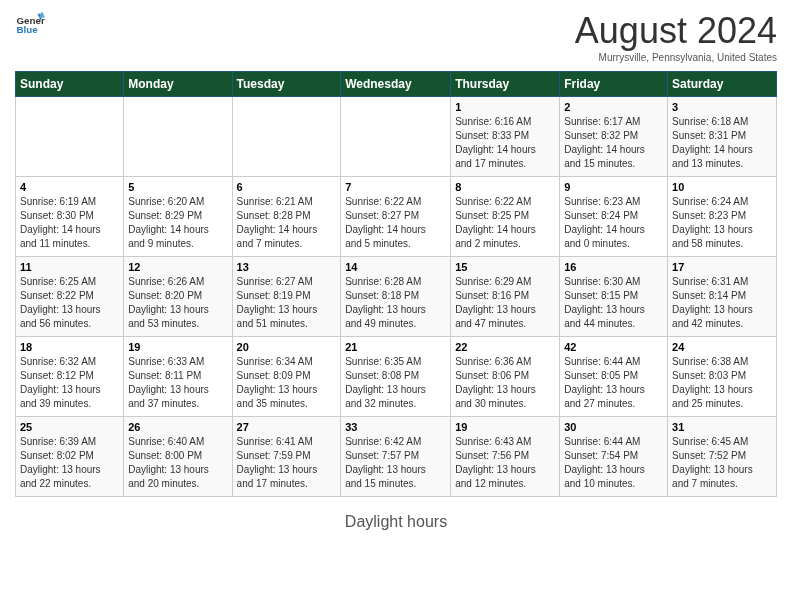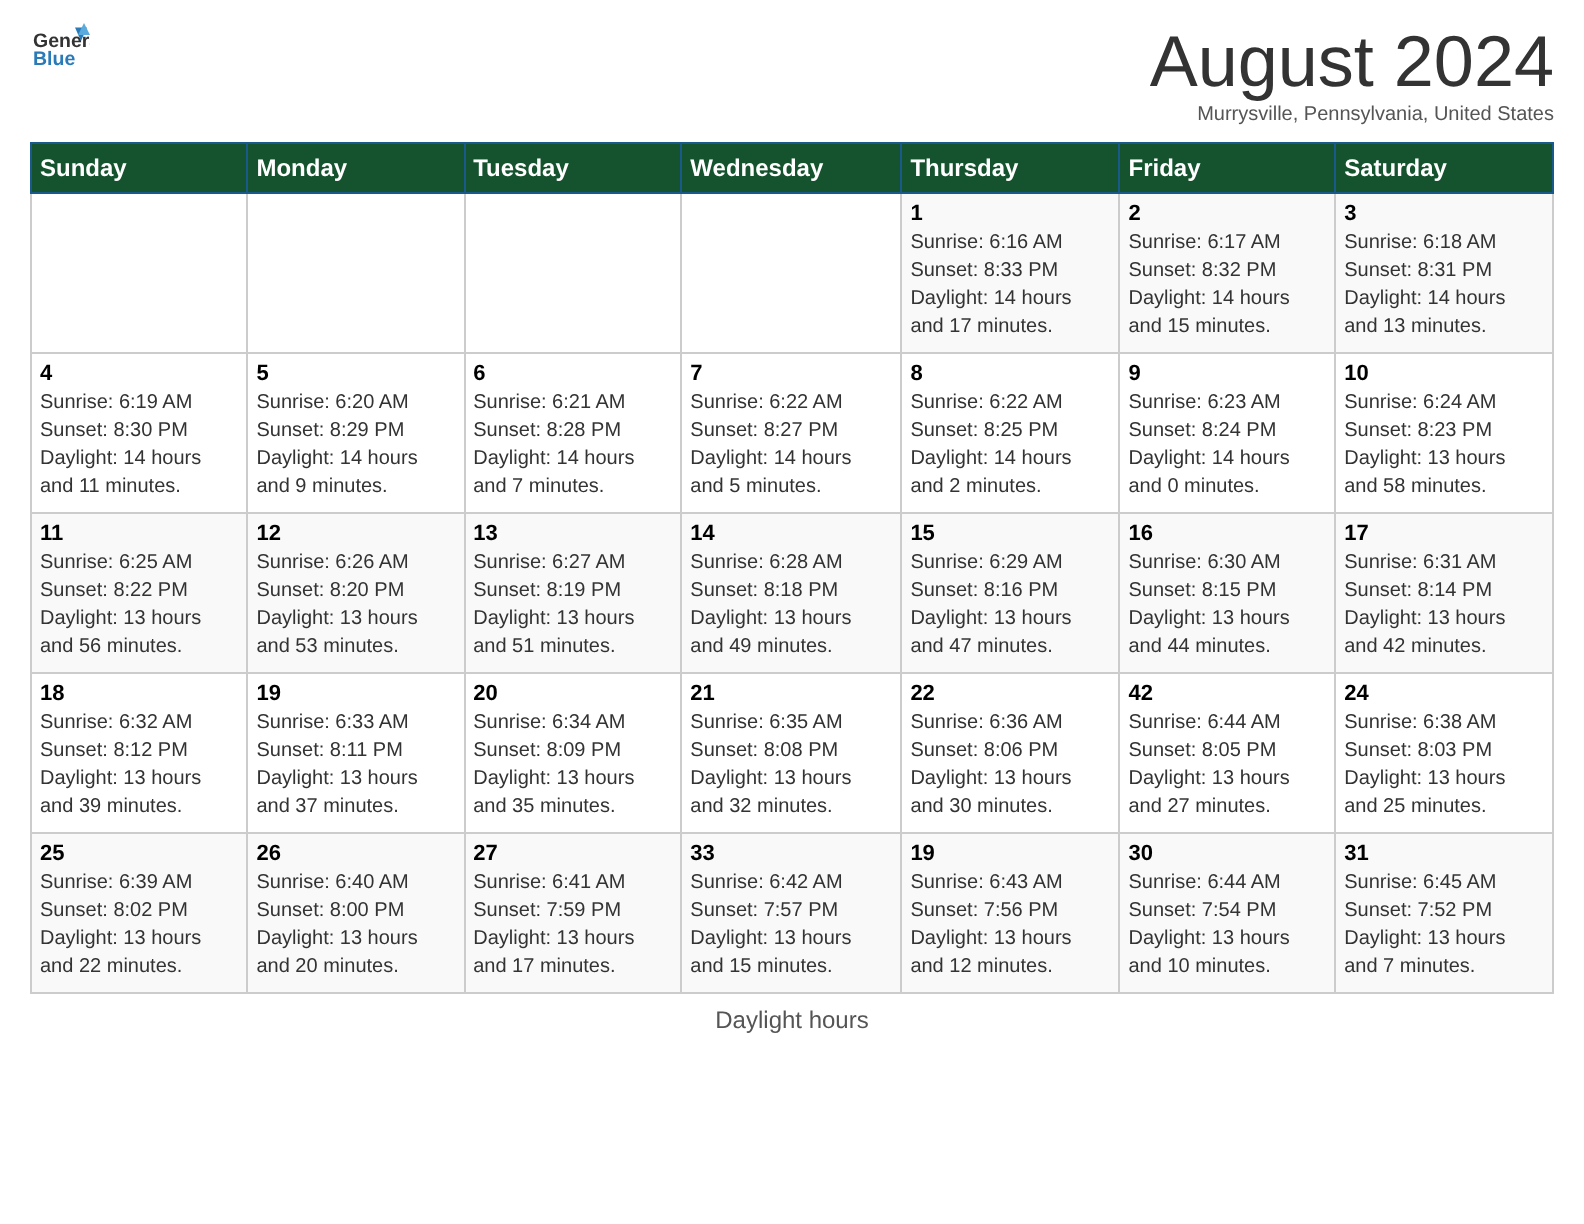--- a/index.html
+++ b/index.html
@@ -70,22 +70,22 @@
     }
     .day-info {
       font-size: 10px;
       color: #333;
       line-height: 1.4;
     }
     .empty {
       background: #fff !important;
     }
     .footer {
-      margin-top: 6px;
-      font-size: 12px;
+      margin-top: 16px;
+      font-size: 16px;
       color: #555;
       text-align: center;
     }
   </style>
 </head>
 <body>
 
 <div class="header">
   <div class="logo">
     <svg class="logo-icon" viewBox="0 0 40 40">

